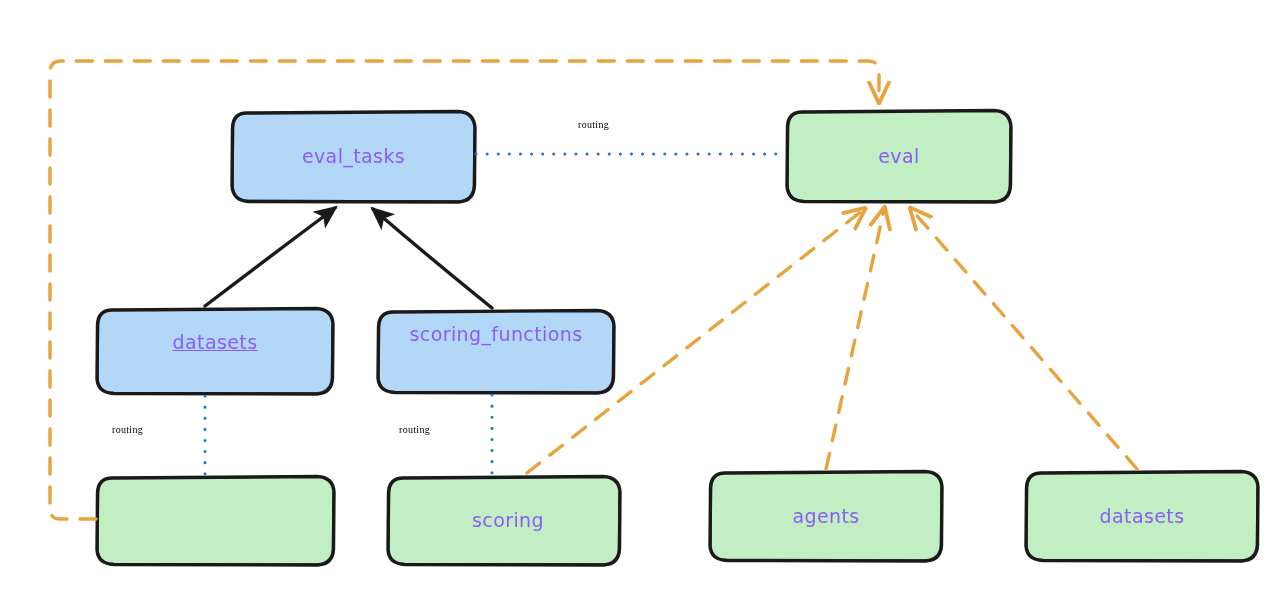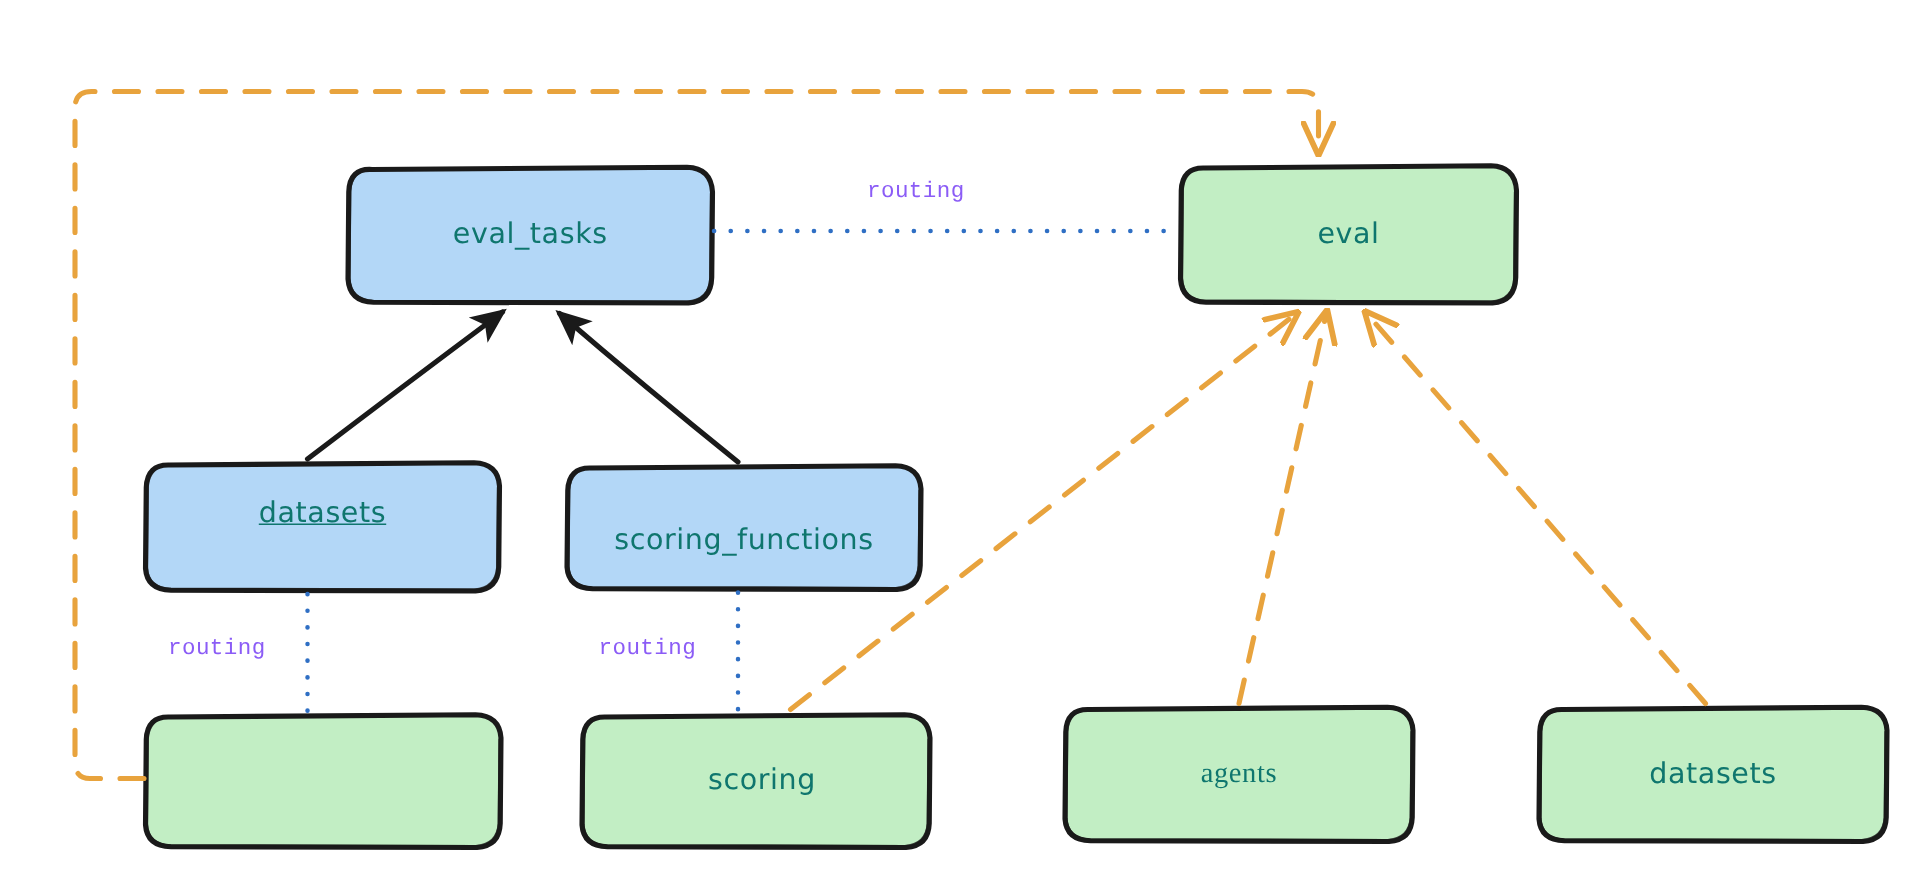--- a/index.html
+++ b/index.html
@@ -26,30 +26,30 @@
     width: 1280px;
     height: 596px;
   }
   .node-label {
     position: absolute;
     display: flex;
     align-items: center;
     justify-content: center;
     font-family: "DejaVu Sans", sans-serif;
     font-size: 19px;
-    color: #0f766e;
+    color: #8b5cf6;
     letter-spacing: 0.4px;
     white-space: nowrap;
     pointer-events: none;
   }
   .edge-label {
     position: absolute;
-    font-family: Liberation Mono, monospace;
-    font-size: 15px;
-    color: #8b5cf6;
+    font-family: Liberation Serif, serif;
+    font-size: 10px;
+    color: #000000;
     white-space: nowrap;
     letter-spacing: 0.3px;
     pointer-events: none;
   }
 </style>
 </head>
 <body>
 
 <div id="diagram-root">
 
@@ -147,26 +147,26 @@
       <path d="M 1137 469 L 912 210" fill="none" stroke="#e8a33d" stroke-width="3.4" stroke-linecap="round" stroke-dasharray="16 13" marker-end="url(#arrow-orange-open)"></path>
     </g>
   </svg>
 
   <div class="node-label" style="left:232px; top:110px; width:243px; height:92px;">eval_tasks</div>
 
   <div class="node-label" style="left:787px; top:110px; width:224px; height:92px;">eval</div>
 
   <div class="node-label" style="left:97px; top:307px; width:236px; height:69px;text-decoration:underline;">datasets</div>
 
-  <div class="node-label" style="left:378px; top:318px; width:236px; height:84px;">scoring_functions</div>
+  <div class="node-label" style="left:378px; top:292px; width:236px; height:84px;">scoring_functions</div>
 
 
   <div class="node-label" style="left:388px; top:475px; width:240px; height:90px;">scoring</div>
 
-  <div class="node-label" style="left:710px; top:470px; width:232px; height:91px;font-family:Liberation Serif, serif;">agents</div>
+  <div class="node-label" style="left:710px; top:470px; width:232px; height:91px;">agents</div>
 
   <div class="node-label" style="left:1026px; top:470px; width:232px; height:91px;">datasets</div>
 
   <div class="edge-label" style="left:578px; top:119px;">routing</div>
 
   <div class="edge-label" style="left:112px; top:424px;">routing</div>
 
   <div class="edge-label" style="left:399px; top:424px;">routing</div>
 
 </div>

